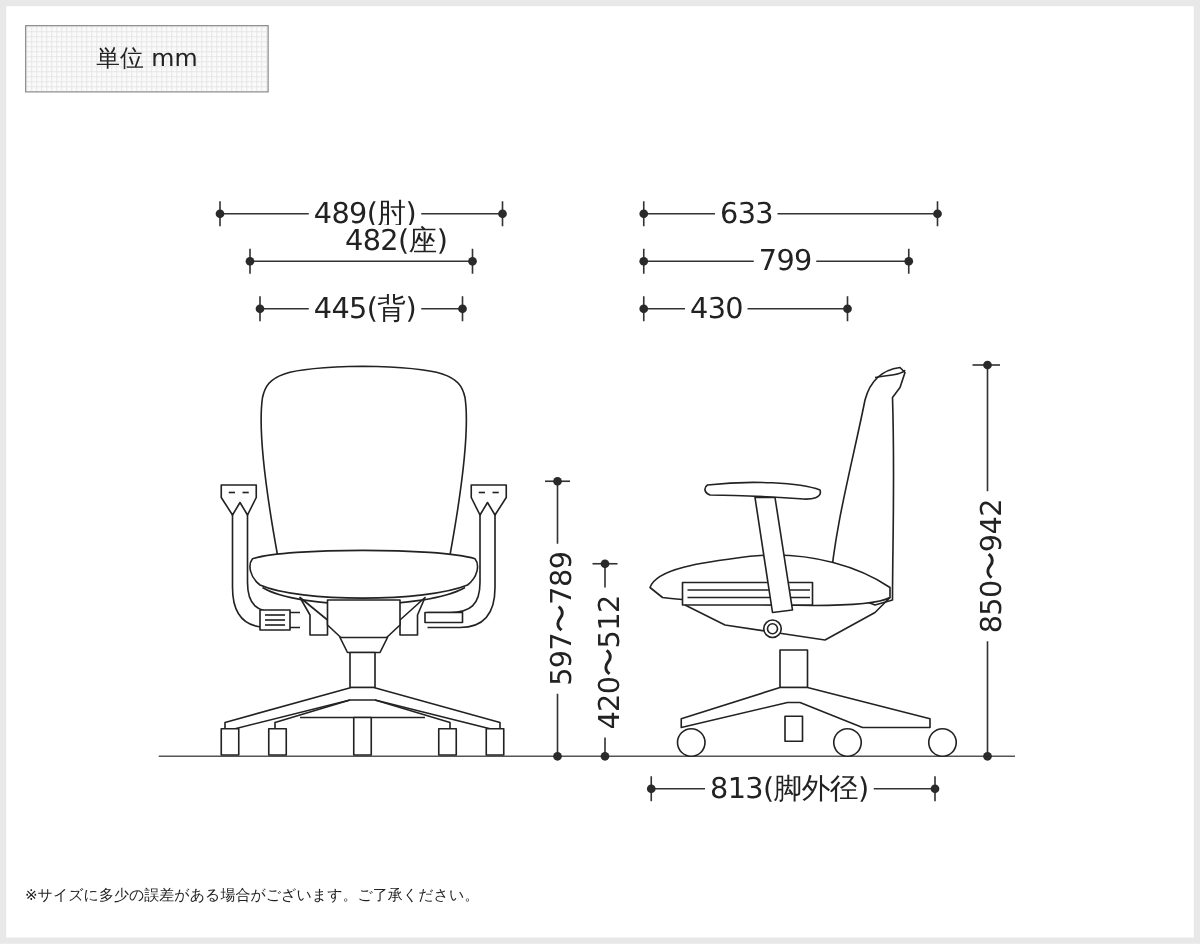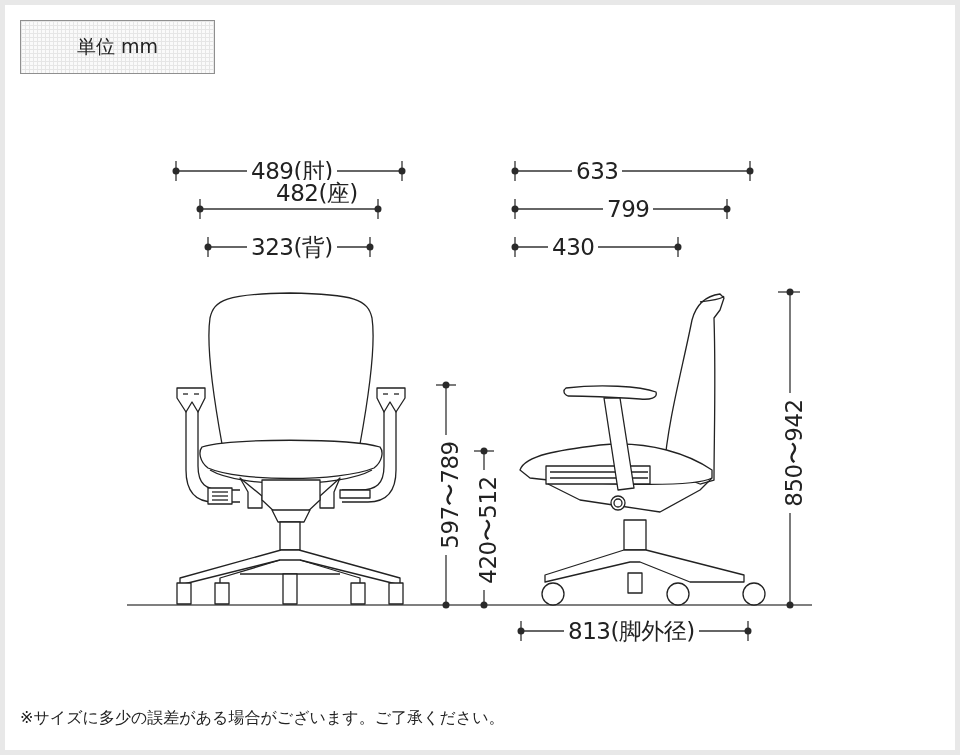--- a/index.html
+++ b/index.html
@@ -45,21 +45,21 @@
     background: #fff;
     padding: 0 4px;
     line-height: 26px;
     white-space: nowrap;
     transform-origin: center center;
     transform: rotate(-90deg);
     letter-spacing: -0.5px;
   }
   .note {
     position: absolute; left: 20px; top: 708px;
-    font-size: 16px; color: #222;
+    font-size: 12px; color: #222;
     white-space: nowrap;
   }
   svg.drawing { position: absolute; left: 0; top: 0; }
 </style>
 </head>
 <body>
 
 <div class="panel"></div>
 
 <div class="unit-box">
@@ -211,21 +211,21 @@
     <rect x="628" y="573" width="14" height="20"></rect>
 
     <circle cx="553" cy="594" r="11"></circle>
     <circle cx="678" cy="594" r="11"></circle>
     <circle cx="754" cy="594" r="11"></circle>
   </g>
 </svg>
 
 <div class="dim-label" style="left:247px; top:158px;">489(肘)</div>
 <div class="dim-label" style="left:247px; top:180px;margin-left:25px;">482(座)</div>
-<div class="dim-label" style="left:247px; top:234px;">323(背)</div>
+<div class="dim-label" style="left:247px; top:234px;">445(背)</div>
 
 <div class="dim-label" style="left:572px; top:158px;">633</div>
 <div class="dim-label" style="left:603px; top:196px;">799</div>
 <div class="dim-label" style="left:548px; top:234px;">430</div>
 
 <div class="dim-label" style="left:564px; top:618px;">813(脚外径)</div>
 
 <div class="vlabel" style="left:390px; top:482px; width:112px; text-align:center;">597〜789</div>
 <div class="vlabel" style="left:428px; top:517px; width:112px; text-align:center;">420〜512</div>
 <div class="vlabel" style="left:734px; top:440px; width:112px; text-align:center;">850〜942</div>

